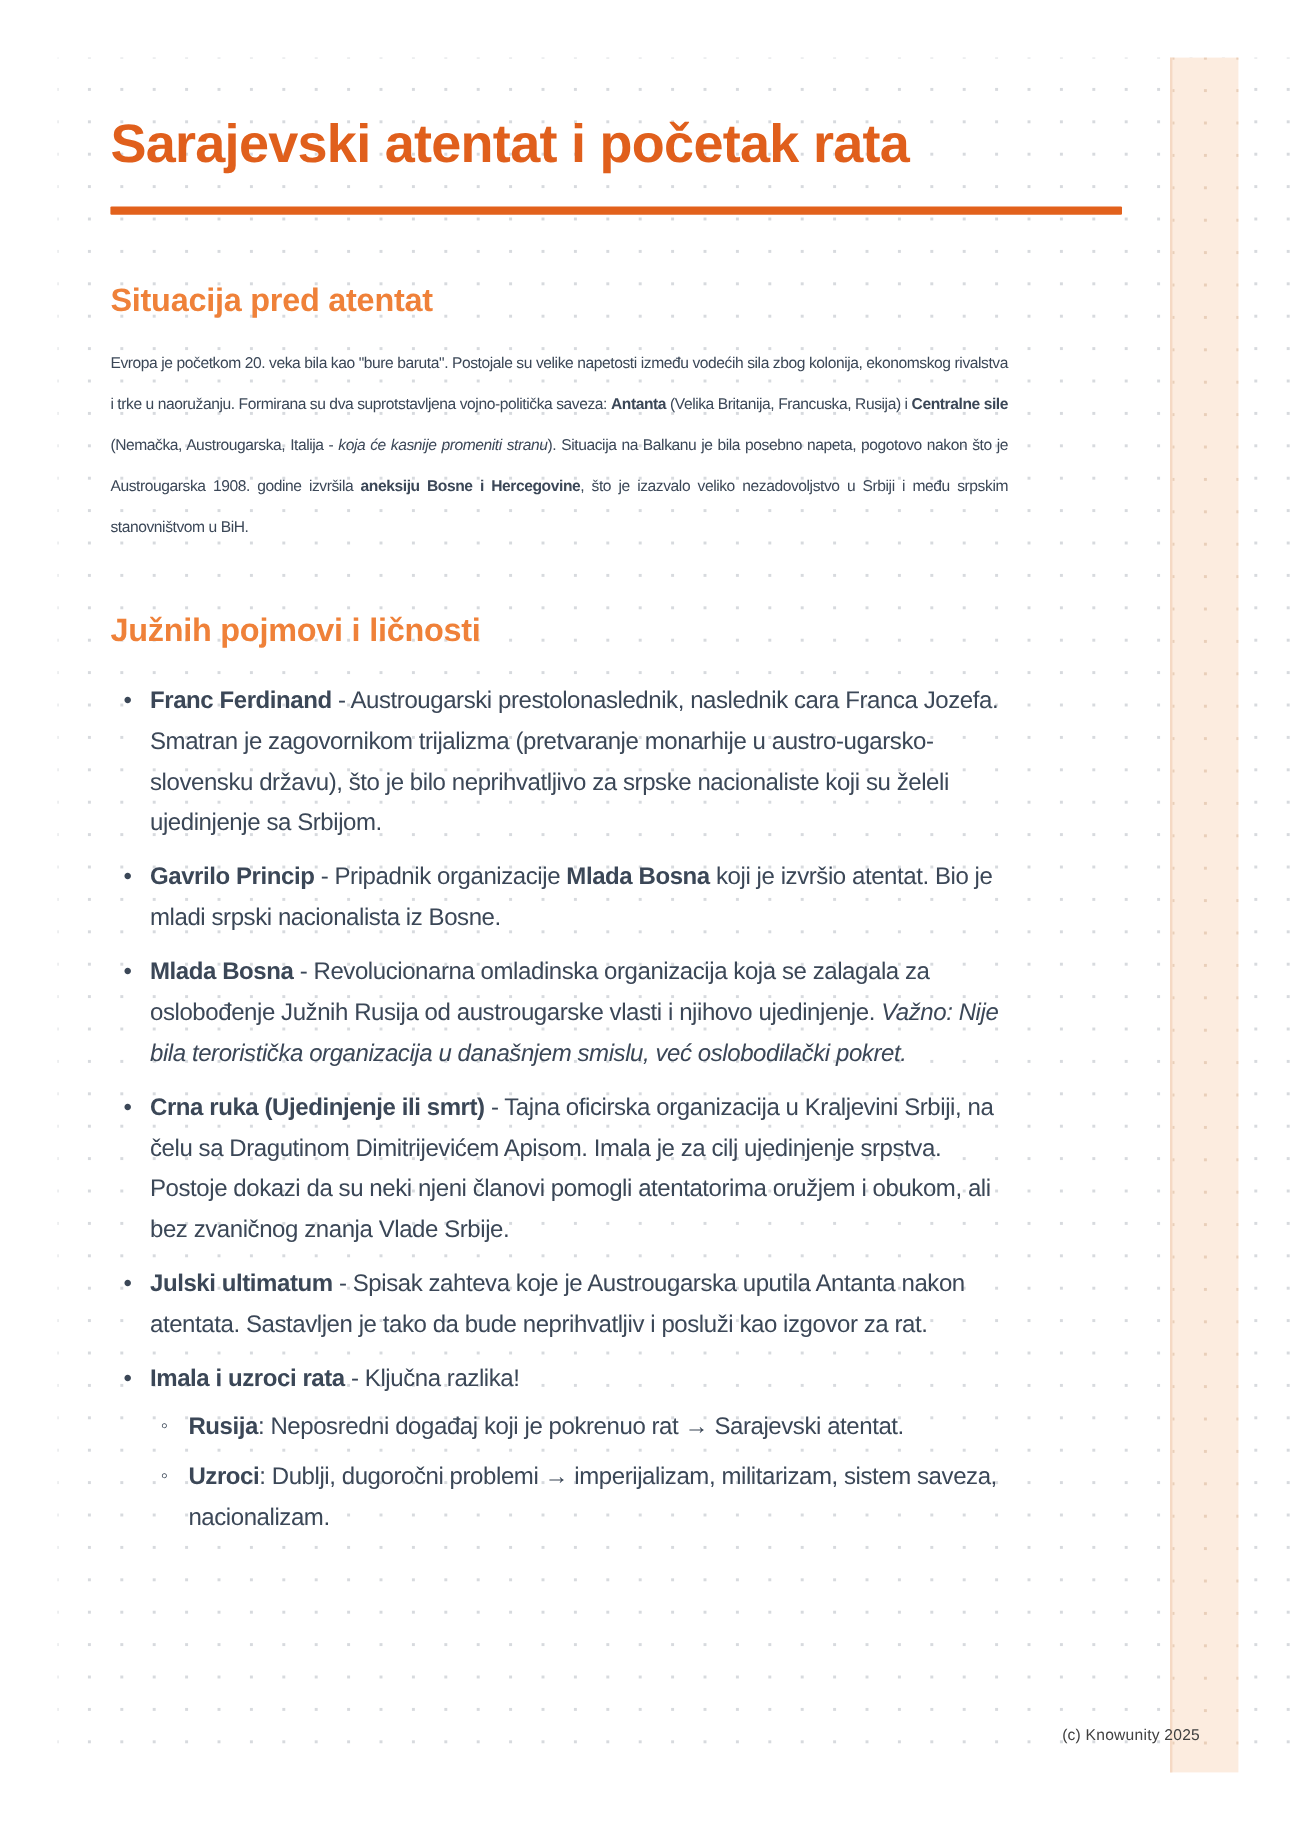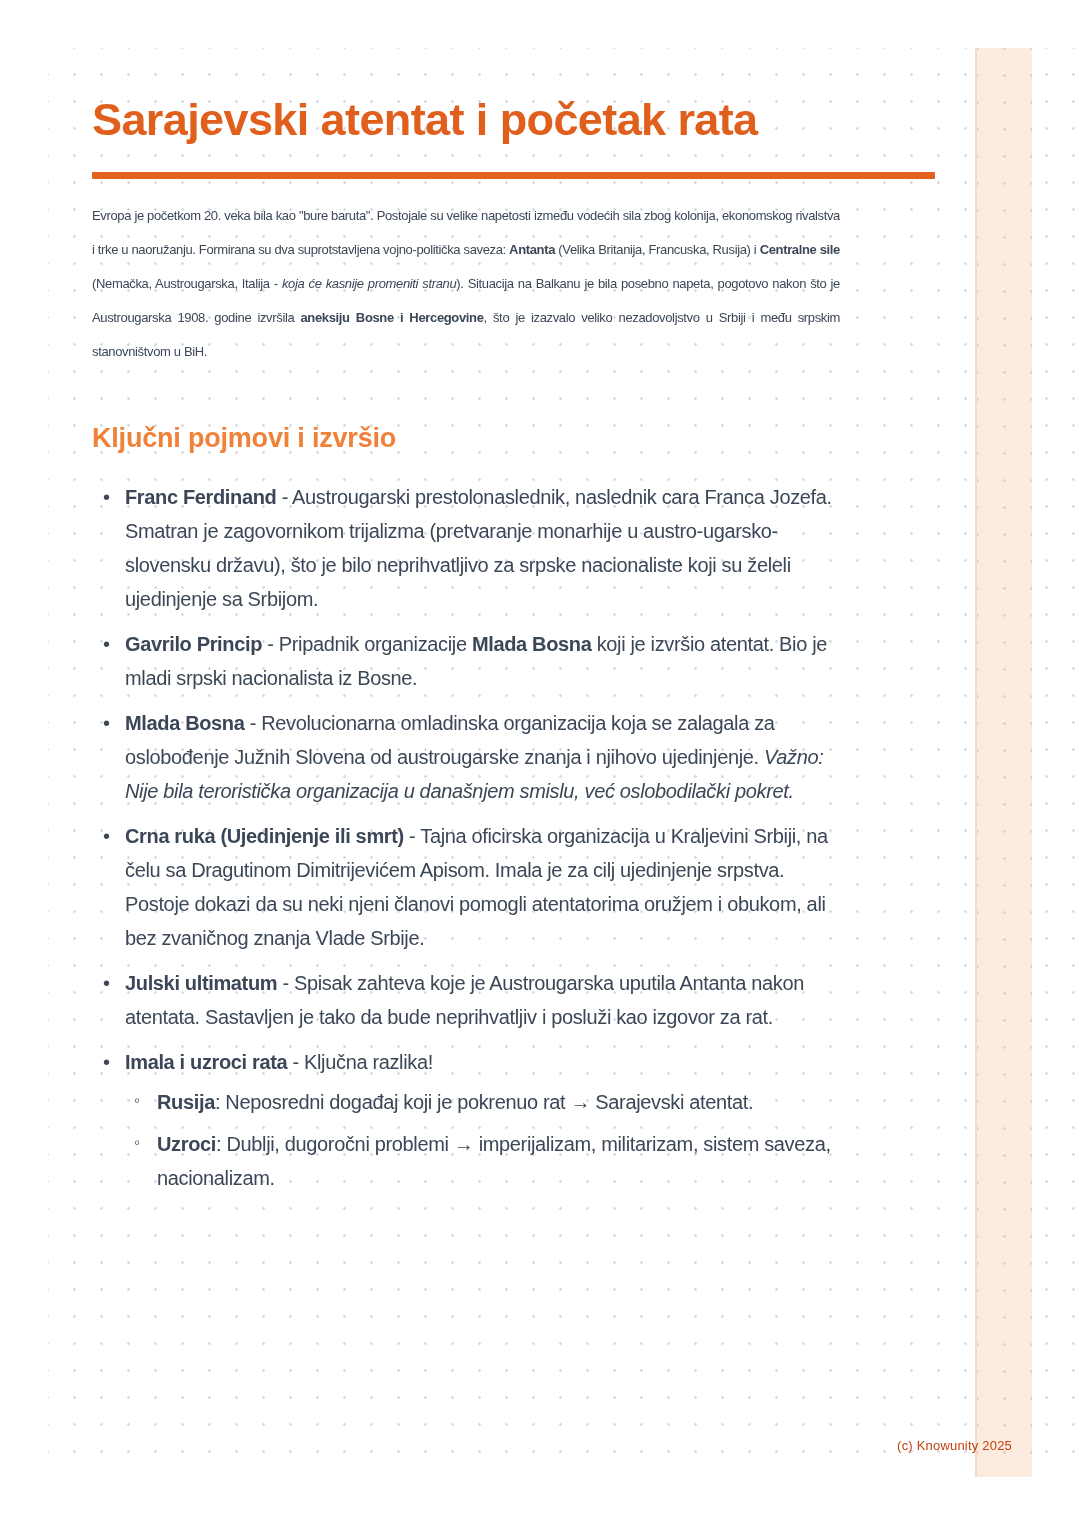--- a/index.html
+++ b/index.html
@@ -36,45 +36,46 @@
   }
   ul.bullets{list-style:none;margin:26px 0 0 0;padding:0;width:756px;}
   ul.bullets>li{position:relative;padding-left:33px;margin:0 0 11px 0;font-size:20px;line-height:34px;letter-spacing:-0.35px;}
   ul.bullets>li>.marker{position:absolute;left:11px;top:0;font-size:20px;}
   ul.sub{list-style:none;margin:6px 0 0 0;padding:0;}
   ul.sub>li{position:relative;padding-left:32px;margin:0 0 8px 0;font-size:20px;line-height:34px;}
   ul.sub>li>.marker{position:absolute;left:9px;top:-1px;font-size:17px;}
   .b{font-weight:700;}
   .i{font-style:italic;}
   .watermark{
-    position:absolute;right:68px;top:1438px;font-size:13px;color:#c2410c;
+    position:absolute;right:80px;top:1438px;font-size:13px;color:#404040;
     letter-spacing:0.2px;z-index:5;
   }
 </style>
 </head>
 <body>
 
 <div class="canvas">
   <div class="dot-grid"></div>
   <div class="side-stripe"></div>
 
   <div class="content">
     <h1 class="title">Sarajevski atentat i početak rata</h1>
     <div class="rule"></div>
 
     <section class="sec-1">
+      <h2 class="sec-heading">Situacija pred atentat</h2>
       <p class="para" id="para-0"><span class="">Evropa je početkom 20. veka bila kao "bure baruta". Postojale su velike napetosti između vodećih sila zbog kolonija, ekonomskog rivalstva i trke u naoružanju. Formirana su dva suprotstavljena vojno-politička saveza: </span><span class="b ">Antanta</span><span class=""> (Velika Britanija, Francuska, Rusija) i </span><span class="b ">Centralne sile</span><span class=""> (Nemačka, Austrougarska, Italija - </span><span class="i">koja će kasnije promeniti stranu</span><span class="">). Situacija na Balkanu je bila posebno napeta, pogotovo nakon što je Austrougarska 1908. godine izvršila </span><span class="b ">aneksiju Bosne i Hercegovine</span><span class="">, što je izazvalo veliko nezadovoljstvo u Srbiji i među srpskim stanovništvom u BiH.</span></p>
     </section>
 
     <section class="sec-2">
-      <h2 class="sec-heading">Ključni pojmovi i izvršio</h2>
+      <h2 class="sec-heading">Južnih pojmovi i ličnosti</h2>
       <ul class="bullets" id="bullets-1">
           <li><span class="marker">•</span><span class="b ">Franc Ferdinand</span><span class=""> - Austrougarski prestolonaslednik, naslednik cara Franca Jozefa. Smatran je zagovornikom trijalizma (pretvaranje monarhije u austro-ugarsko-slovensku državu), što je bilo neprihvatljivo za srpske nacionaliste koji su želeli ujedinjenje sa Srbijom.</span></li>
           <li><span class="marker">•</span><span class="b ">Gavrilo Princip</span><span class=""> - Pripadnik organizacije </span><span class="b ">Mlada Bosna</span><span class=""> koji je izvršio atentat. Bio je mladi srpski nacionalista iz Bosne.</span></li>
-          <li><span class="marker">•</span><span class="b ">Mlada Bosna</span><span class=""> - Revolucionarna omladinska organizacija koja se zalagala za oslobođenje Južnih Slovena od austrougarske znanja i njihovo ujedinjenje. </span><span class="i">Važno: Nije bila teroristička organizacija u današnjem smislu, već oslobodilački pokret.</span></li>
+          <li><span class="marker">•</span><span class="b ">Mlada Bosna</span><span class=""> - Revolucionarna omladinska organizacija koja se zalagala za oslobođenje Južnih Rusija od austrougarske vlasti i njihovo ujedinjenje. </span><span class="i">Važno: Nije bila teroristička organizacija u današnjem smislu, već oslobodilački pokret.</span></li>
           <li><span class="marker">•</span><span class="b ">Crna ruka (Ujedinjenje ili smrt)</span><span class=""> - Tajna oficirska organizacija u Kraljevini Srbiji, na čelu sa Dragutinom Dimitrijevićem Apisom. Imala je za cilj ujedinjenje srpstva. Postoje dokazi da su neki njeni članovi pomogli atentatorima oružjem i obukom, ali bez zvaničnog znanja Vlade Srbije.</span></li>
           <li><span class="marker">•</span><span class="b ">Julski ultimatum</span><span class=""> - Spisak zahteva koje je Austrougarska uputila Antanta nakon atentata. Sastavljen je tako da bude neprihvatljiv i posluži kao izgovor za rat.</span></li>
           <li><span class="marker">•</span><span class="b ">Imala i uzroci rata</span><span class=""> - Ključna razlika!</span><ul class="sub">
               <li><span class="marker">◦</span><span class="b ">Rusija</span><span class="">: Neposredni događaj koji je pokrenuo rat → Sarajevski atentat.</span></li>
               <li><span class="marker">◦</span><span class="b ">Uzroci</span><span class="">: Dublji, dugoročni problemi → imperijalizam, militarizam, sistem saveza, nacionalizam.</span></li>
             </ul></li>
         </ul>
     </section>
 
   </div>

